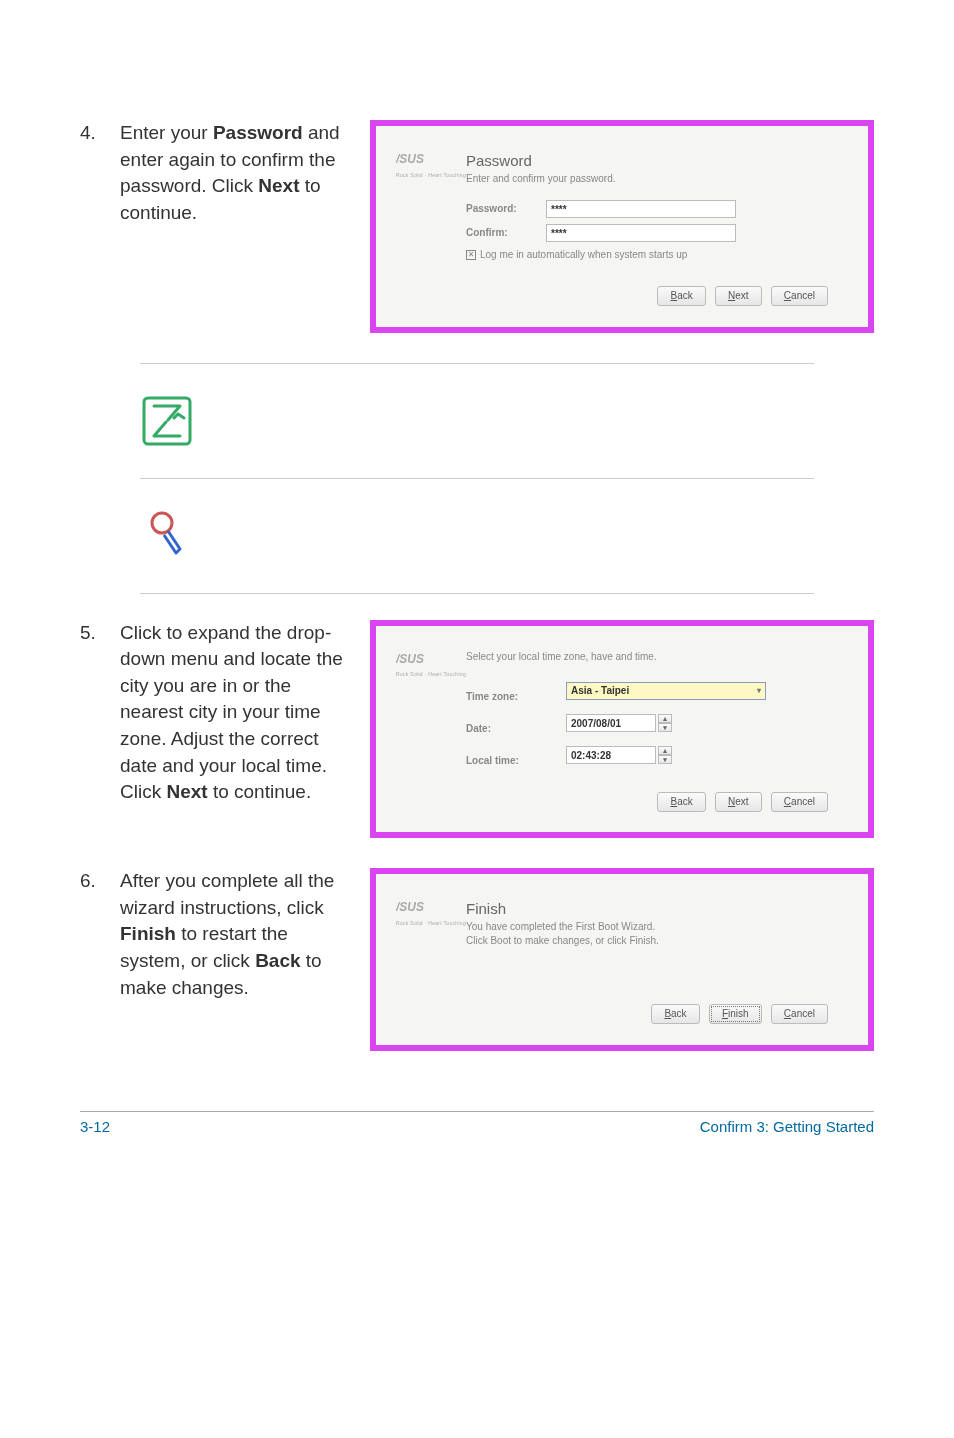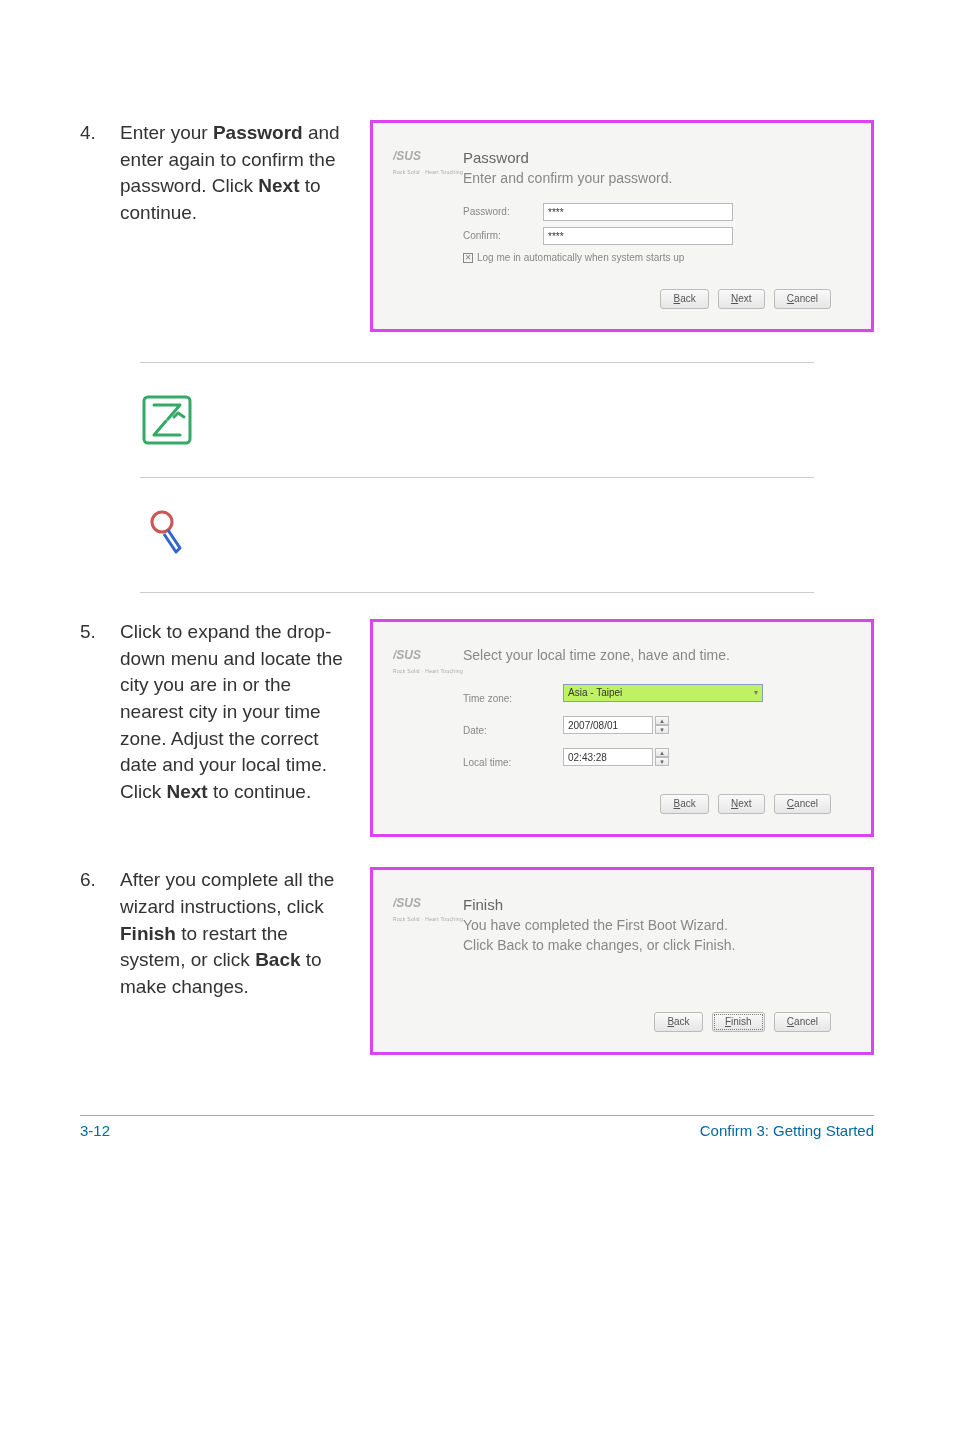--- a/index.html
+++ b/index.html
@@ -13,44 +13,44 @@
     line-height: 1.4;
   }
 
   .step-block { display: flex; margin-bottom: 30px; }
   .step-text-col { display: flex; }
   .step-num { width: 40px; flex-shrink: 0; }
   .step-body { width: 250px; flex-shrink: 0; padding-right: 20px; }
   .step-img-col { flex: 1; }
 
   .dialog {
-    border: 3px solid #d946ef;
+    border: 6px solid #d946ef;
     background: #f5f5f3;
     padding: 24px 20px 20px 20px;
     position: relative;
     min-height:170px;
   }
   .dialog-inner {
     display: flex;
     align-items: flex-start;
   }
   .asus-logo {
     width: 70px;
     flex-shrink: 0;
     color: #999;
     font-size: 9px;
     padding-top: 2px;
   }
   .asus-logo svg { width:60px; height:16px; }
   .asus-logo .tag { font-size:5px; color:#aaa; letter-spacing:.3px; }
   .dialog-content { flex: 1; }
   .dialog-title { font-size: 15px; color: #666; margin-bottom: 1px; font-weight: 400; }
-  .dialog-sub { font-size: 14px; color: #888; margin-bottom: 14px; }
-
-  .field-row { margin-bottom: 6px; display: flex; align-items: center; }
+  .dialog-sub { font-size: 10px; color: #888; margin-bottom: 14px; }
+
+  .field-row { margin-bottom: 6px; display: flex; align-items: center; font-weight: bold; }
   .field-label { font-size: 10px; color: #888; width: 80px; }
   .field-label-wide { width: 100px; margin-top: 12px; }
   .field-input {
     border: 1px solid #bbb;
     background: #fff;
     font-size: 10px;
     padding: 2px 4px;
     width: 190px;
     height: 18px;
   }
@@ -69,21 +69,21 @@
     border-radius: 3px;
     margin-left: 4px;
     min-width:44px;
     text-align:center;
   }
   .btn .ul { text-decoration: underline; }
   .btn-focus { outline:1px dotted #777; outline-offset:-3px; }
 
   .tz-select {
     border: 1px solid #8a9cc4;
-    background: #bef264;
+    background: #fef9c3;
     font-size: 10px;
     padding: 2px 4px;
     width: 200px;
     height: 18px;
     color:#333;
     display:flex; align-items:center; justify-content:space-between;
   }
   .tz-arrow { font-size:8px; color:#777; }
   .spin-input { display:flex;align-items:flex-end; }
   .spin-text {
@@ -237,21 +237,21 @@
         <div class="asus-logo">
           <svg viewBox="0 0 100 26">
               <text x="0" y="18" font-size="20" font-style="italic" font-weight="800" fill="#aaa" font-family="Arial">/SUS</text>
             </svg>
           <div class="tag">Rock Solid · Heart Touching</div>
         </div>
         <div class="dialog-content">
           <div class="dialog-title">Finish</div>
           <div class="dialog-sub">
             <span>You have completed the First Boot Wizard.</span><br>
-            <span>Click Back to make changes, or click Finish.</span>
+            <span>Click Boot to make changes, or click Finish.</span>
           </div>
           <div class="btn-row btn-row-wide">
             <span class="btn"><span class="ul">B</span>ack</span>
             <span class="btn btn-focus"><span class="ul">F</span>inish</span>
             <span class="btn"><span class="ul">C</span>ancel</span>
           </div>
         </div>
       </div>
     </div>
   </div>

